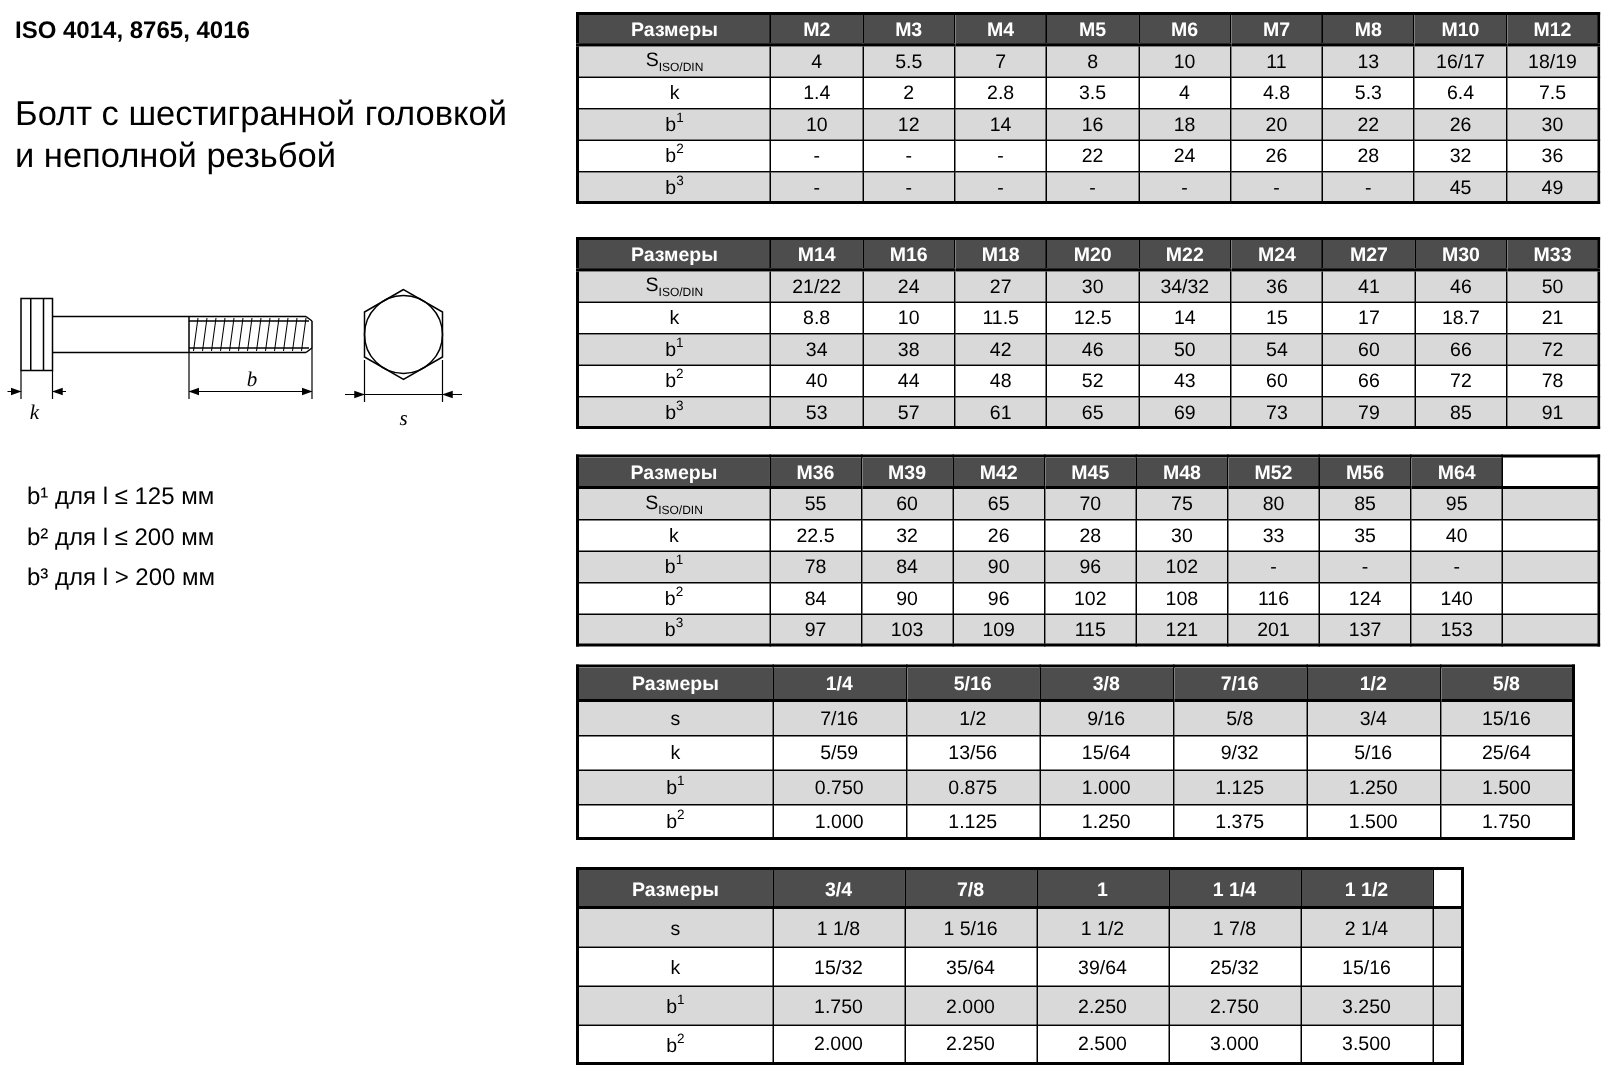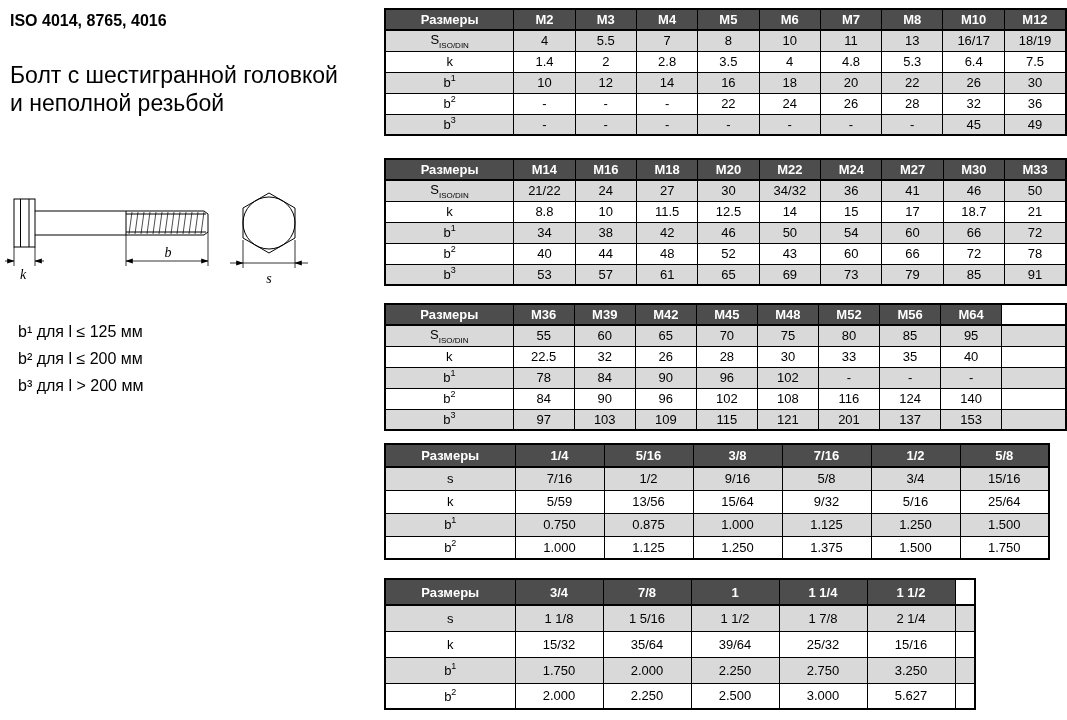--- a/index.html
+++ b/index.html
@@ -483,20 +483,20 @@
             <td>2.750</td>
             <td>3.250</td>
             <td></td>
           </tr>
           <tr style="height: 26px;">
             <td>b<sup>2</sup></td>
             <td>2.000</td>
             <td>2.250</td>
             <td>2.500</td>
             <td>3.000</td>
-            <td>5.627</td>
+            <td>3.500</td>
             <td></td>
           </tr>
         </tbody>
       </table>
     </div>
 
 </div>
 
 </body></html>

